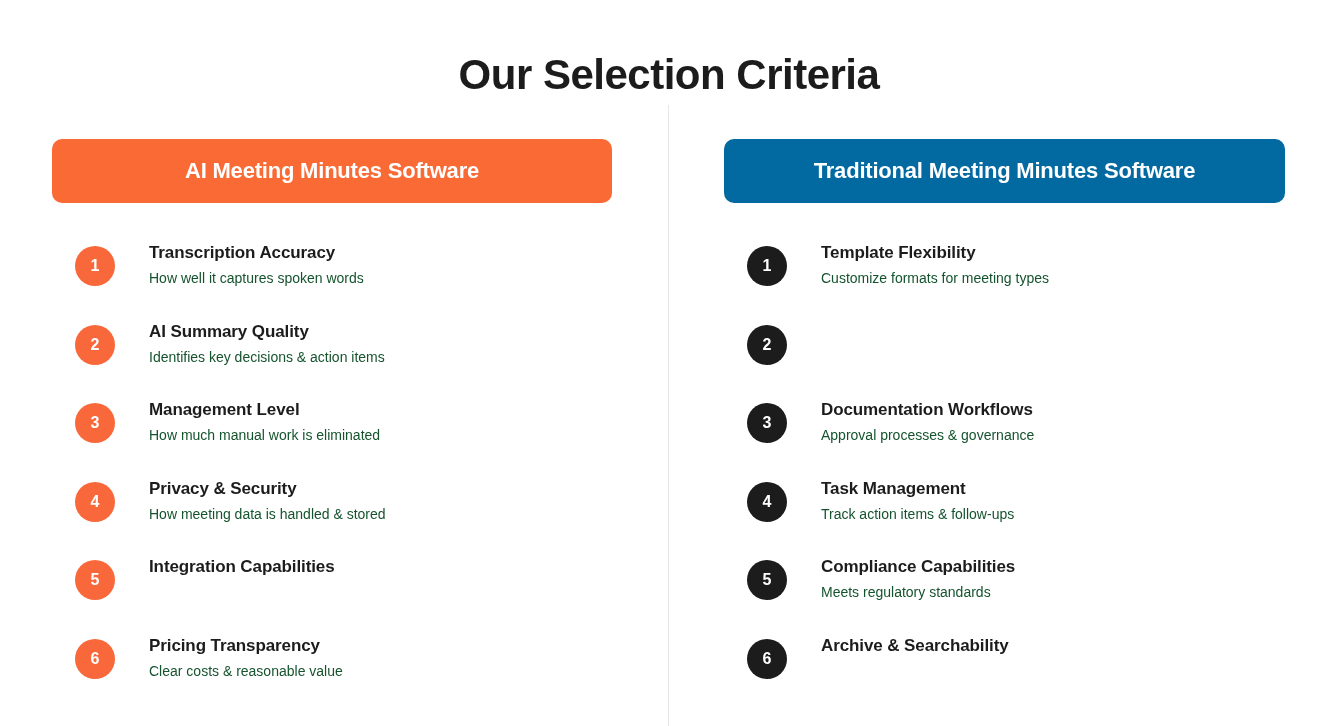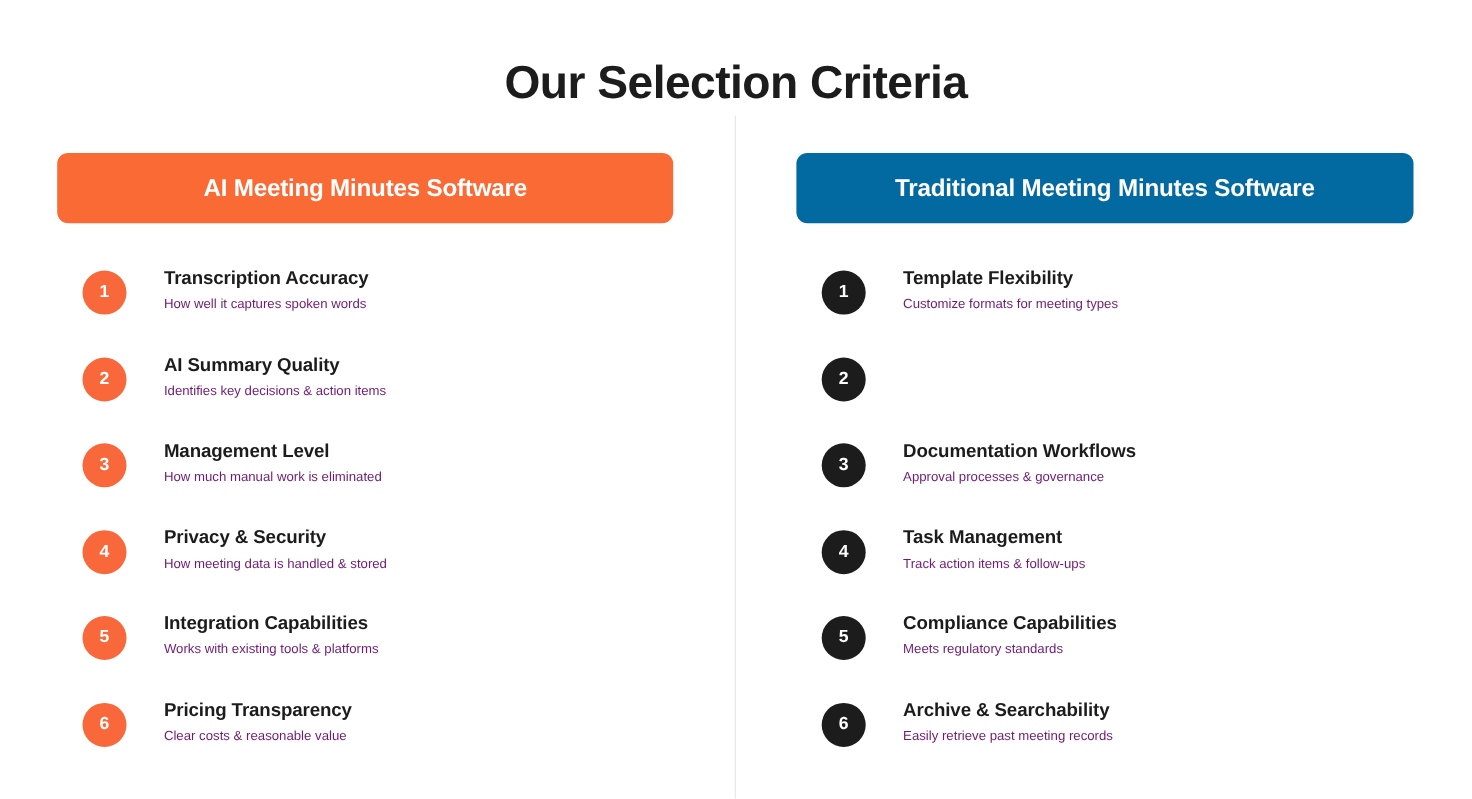--- a/index.html
+++ b/index.html
@@ -95,22 +95,22 @@
     padding-top: 0px;
   }
   .item-title {
     font-size: 17px;
     font-weight: bold;
     color: #1c1c1c;
     line-height: 1.25;
     letter-spacing: -0.1px;
   }
   .item-subtitle {
-    font-size: 12px;
-    color: #701a75;
+    font-size: 14px;
+    color: #14532d;
     line-height: 1.45;
     margin-top: 5px;
   }
 </style>
 </head>
 <body>
 
 <h1 class="page-title">Our Selection Criteria</h1>
 
 <div class="divider"></div>
@@ -150,21 +150,20 @@
       <div class="item-text">
         <div class="item-title">Privacy &amp; Security</div>
         <div class="item-subtitle">How meeting data is handled &amp; stored</div>
       </div>
     </div>
 
     <div class="criteria-item">
       <div class="badge badge-orange">5</div>
       <div class="item-text">
         <div class="item-title">Integration Capabilities</div>
-        <div class="item-subtitle">Works with existing tools &amp; platforms</div>
       </div>
     </div>
 
     <div class="criteria-item">
       <div class="badge badge-orange">6</div>
       <div class="item-text">
         <div class="item-title">Pricing Transparency</div>
         <div class="item-subtitle">Clear costs &amp; reasonable value</div>
       </div>
     </div>
@@ -211,18 +210,17 @@
       <div class="item-text">
         <div class="item-title">Compliance Capabilities</div>
         <div class="item-subtitle">Meets regulatory standards</div>
       </div>
     </div>
 
     <div class="criteria-item">
       <div class="badge badge-dark">6</div>
       <div class="item-text">
         <div class="item-title">Archive &amp; Searchability</div>
-        <div class="item-subtitle">Easily retrieve past meeting records</div>
       </div>
     </div>
 
   </div>
 </div>
 
 </body></html>

